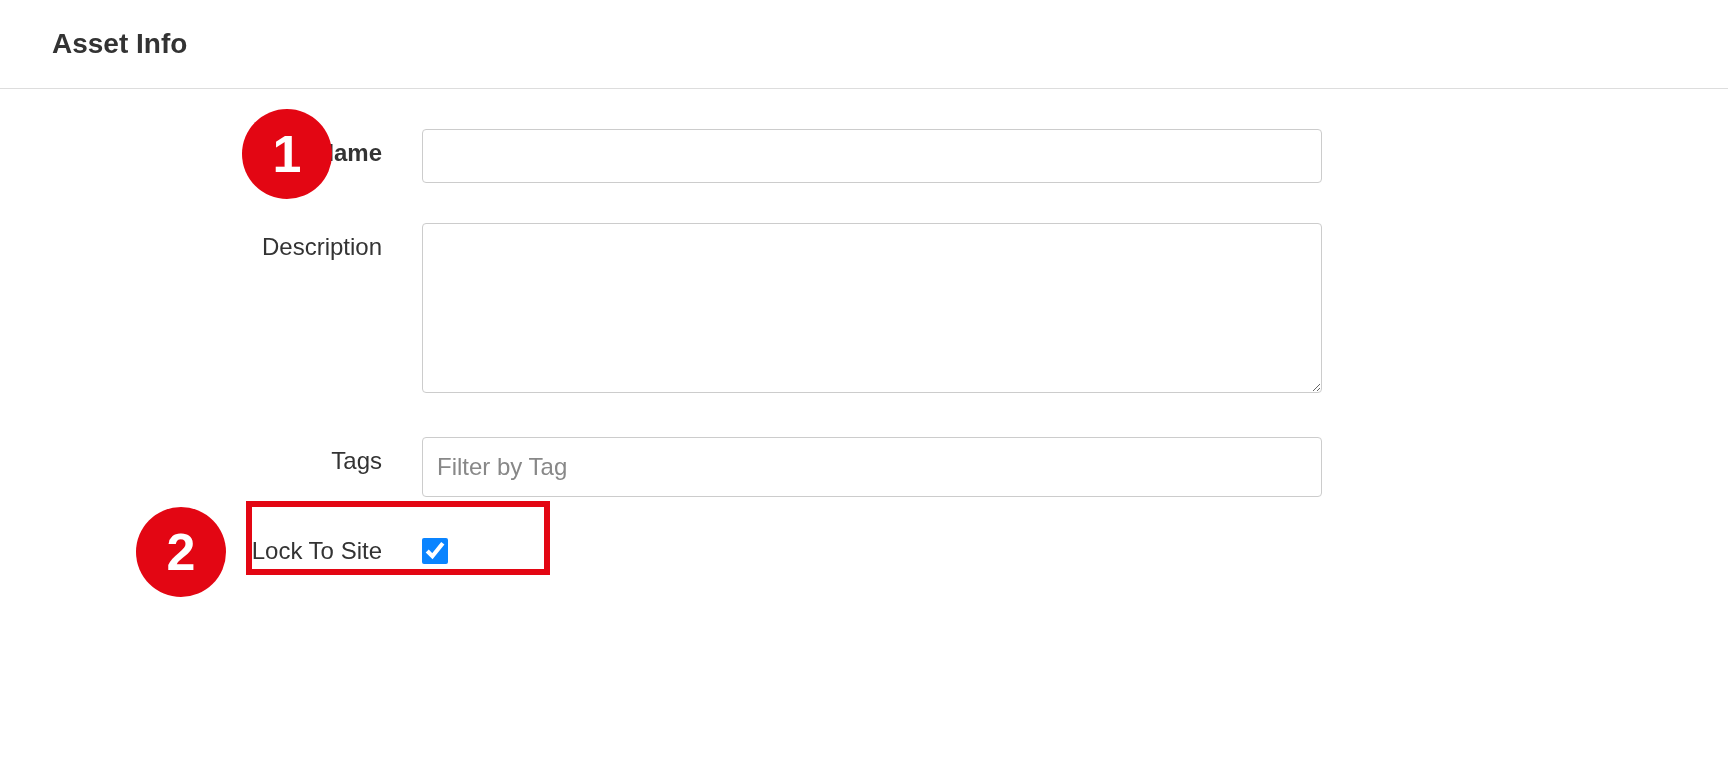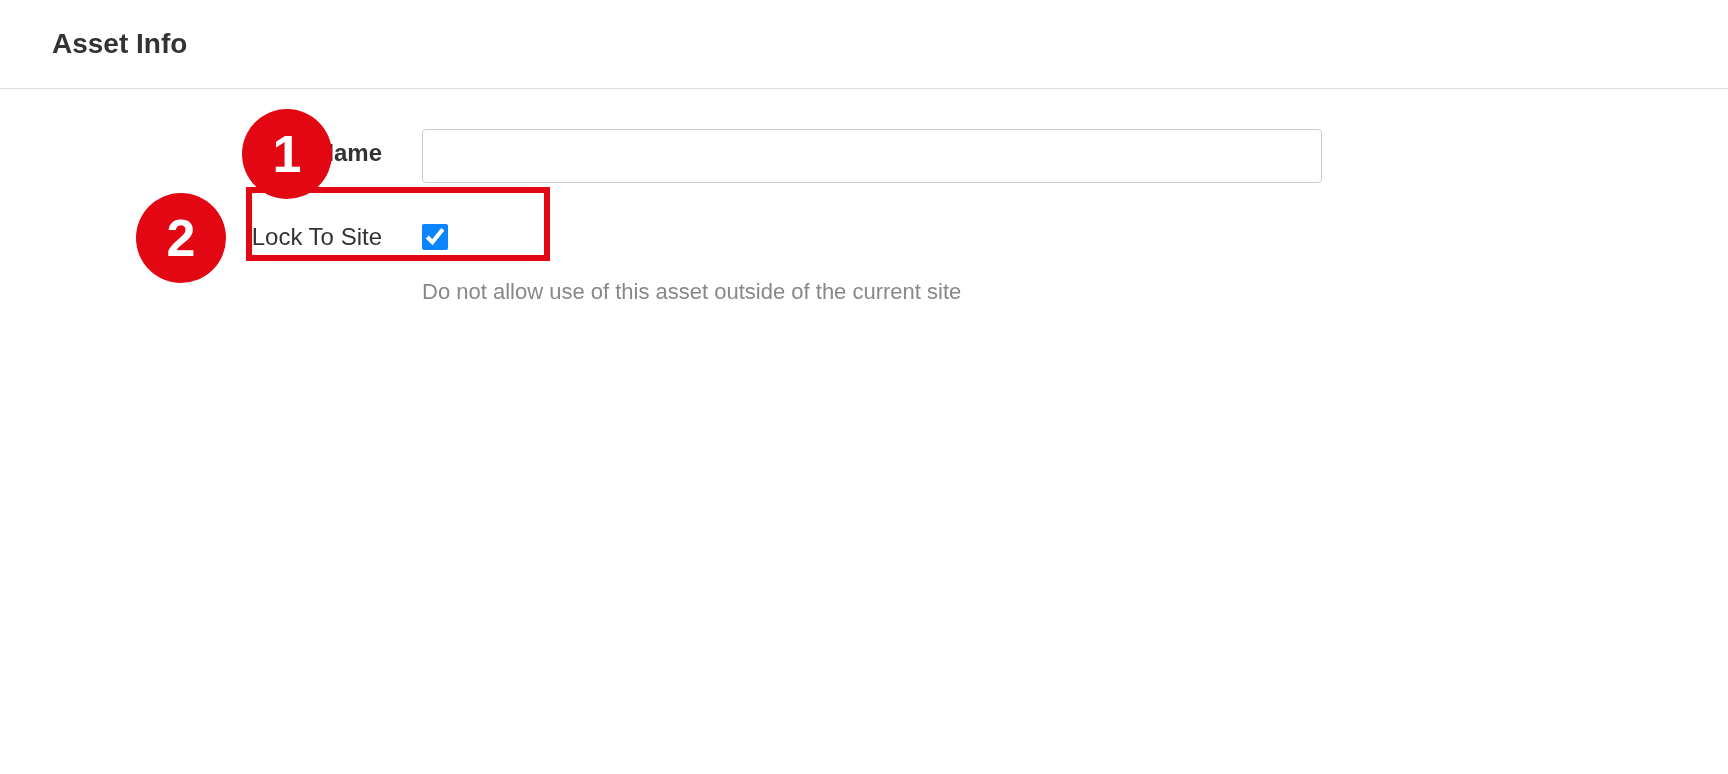--- a/index.html
+++ b/index.html
@@ -161,29 +161,40 @@
 <div class="form-container">
 
   <div class="form-row">
     <div class="annotation-badge badge-1">1</div>
     <div class="label-col label-bold">Name</div>
     <div class="input-col">
       <input type="text" class="text-input" value="" style="">
     </div>
   </div>
 
-
+  <div class="form-row">
+    <div class="label-col">Description</div>
+    <div class="input-col">
+      <textarea class="textarea-input" style=""></textarea>
+    </div>
+  </div>
+
+  <div class="form-row">
+    <div class="label-col">Tags</div>
+    <div class="input-col">
+      <input type="text" class="tags-input" placeholder="Filter by Tag" style="">
+    </div>
+  </div>
 
   <div class="checkbox-row">
     <div class="annotation-badge badge-2">2</div>
     <div class="annotation-box box-2"></div>
     <div class="checkbox-label-col">Lock To Site</div>
     <div class="checkbox-wrap">
       <input type="checkbox" class="checkbox-input" checked="" style="">
     </div>
   </div>
 
   <div class="help-text-row">
     <div class="help-text-spacer"></div>
-    <div class="help-text">Do not allow use of this asset outside of the current site</div>
   </div>
 
 </div>
 
 </body></html>

